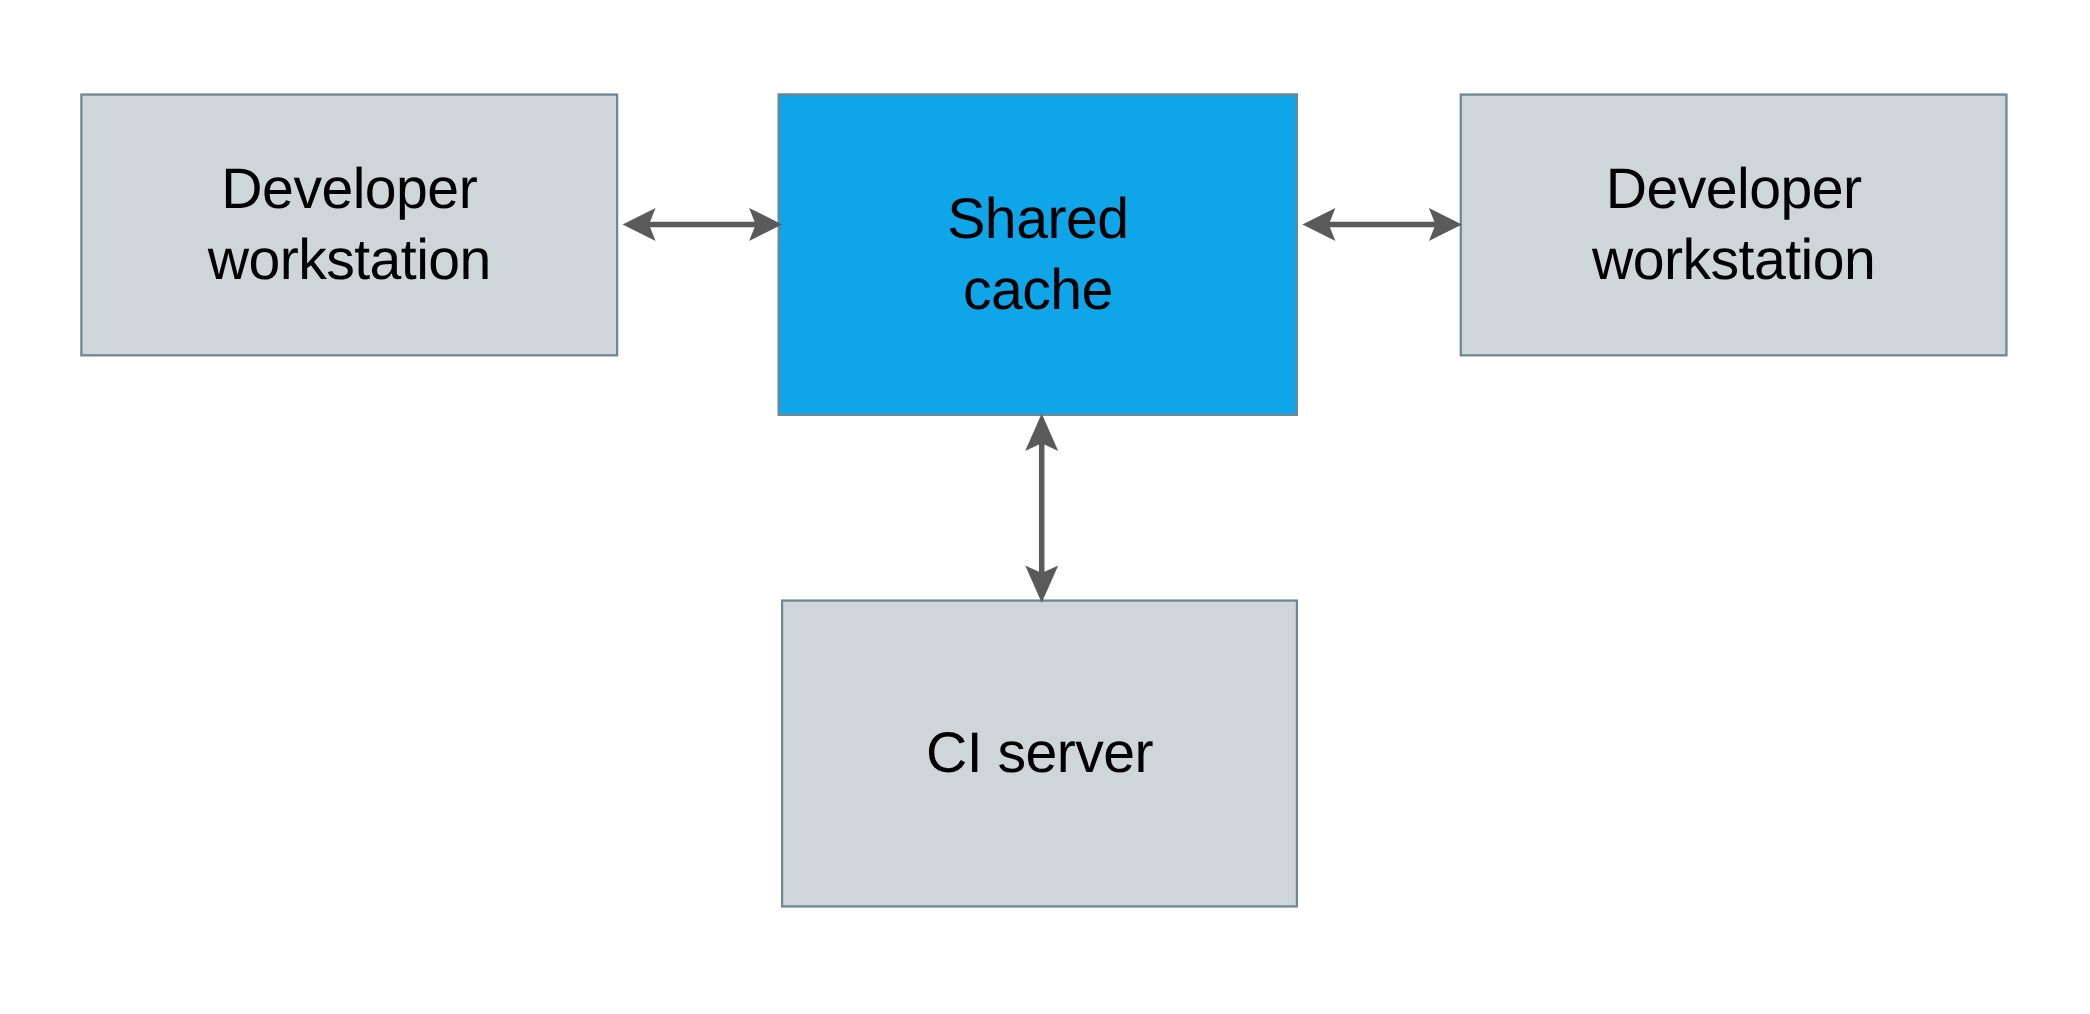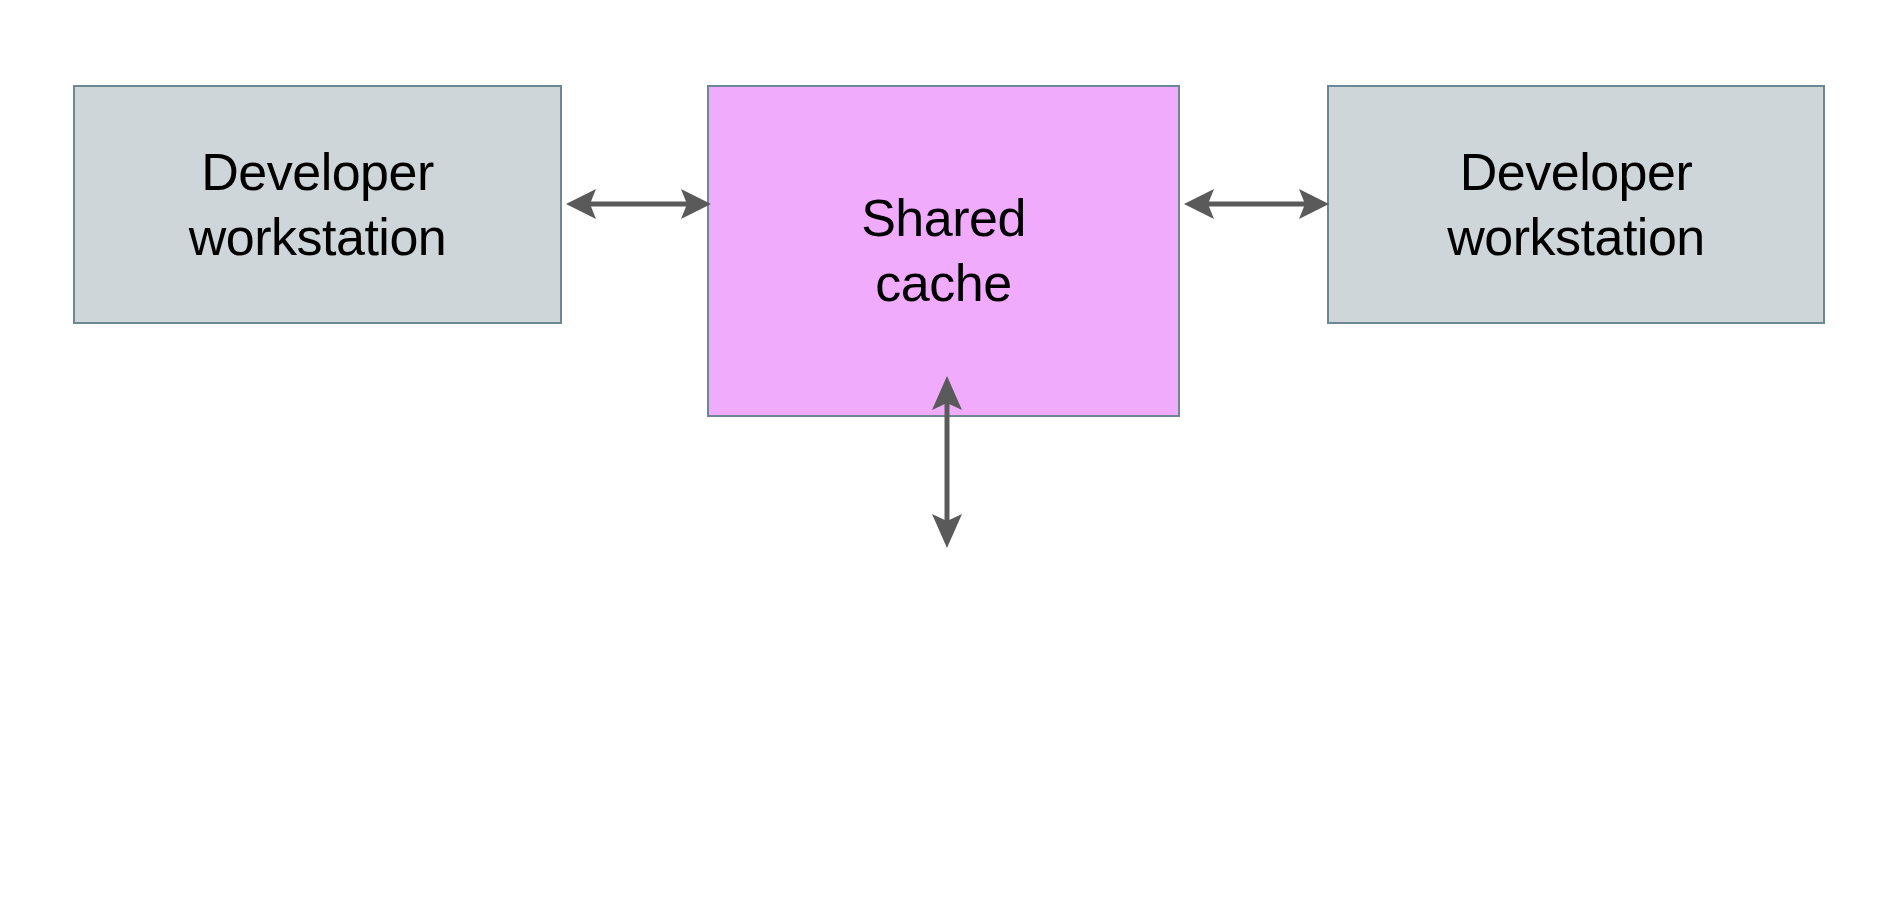--- a/index.html
+++ b/index.html
@@ -51,30 +51,33 @@
 </head>
 <body>
 
 <div id="diagram-canvas" style="background: rgb(255, 255, 255);">
 
   <div class="node-box" id="node-0" style="left: 73px; top: 85px; width: 489px; height: 239px; background: rgb(206, 214, 217); border-color: rgb(109, 135, 148);">
     <div class="node-label" style="color: rgb(0, 0, 0);">Developer
 workstation</div>
   </div>
 
-  <div class="node-box" id="node-1" style="left: 707px; top: 85px; width: 473px; height: 332px; background: #f0abfc; border-color: rgb(109, 135, 148);">
+  <div class="node-box" id="node-1" style="left: 707px; top: 85px; width: 473px; height: 293px; background: #0ea5e9; border-color: rgb(109, 135, 148);">
     <div class="node-label" style="color: rgb(0, 0, 0);">Shared
 cache</div>
   </div>
 
   <div class="node-box" id="node-2" style="left: 1327px; top: 85px; width: 498px; height: 239px; background: rgb(206, 214, 217); border-color: rgb(109, 135, 148);">
     <div class="node-label" style="color: rgb(0, 0, 0);">Developer
 workstation</div>
   </div>
 
+  <div class="node-box" id="node-3" style="left: 710px; top: 545px; width: 470px; height: 280px; background: rgb(206, 214, 217); border-color: rgb(109, 135, 148);">
+    <div class="node-label" style="color: rgb(0, 0, 0);">CI server</div>
+  </div>
 
   <div class="connector" id="conn-0" style="left:566px; top:183px; width:145px; height:42px;">
     <svg width="145" height="42" viewBox="0 0 145 42">
       <line x1="22" y1="21" x2="123" y2="21" stroke="#5a5a5a" stroke-width="5"></line>
       <path d="M 0 21 L 30 6 L 24 21 L 30 36 Z" fill="#5a5a5a"></path>
       <path d="M 145 21 L 115 6 L 121 21 L 115 36 Z" fill="#5a5a5a"></path>
     </svg>
   </div>
 
   <div class="connector" id="conn-1" style="left:1184px; top:183px; width:145px; height:42px;">

